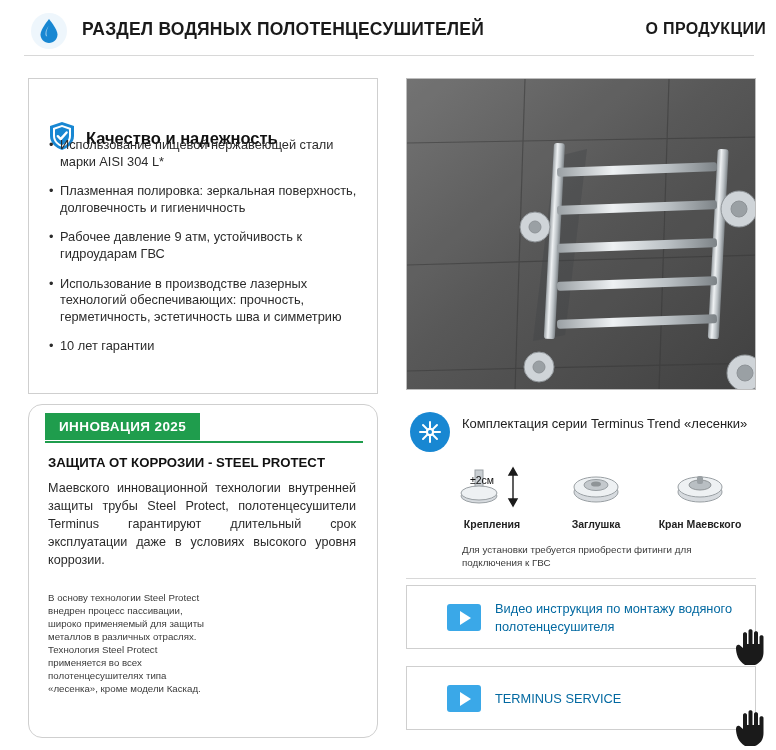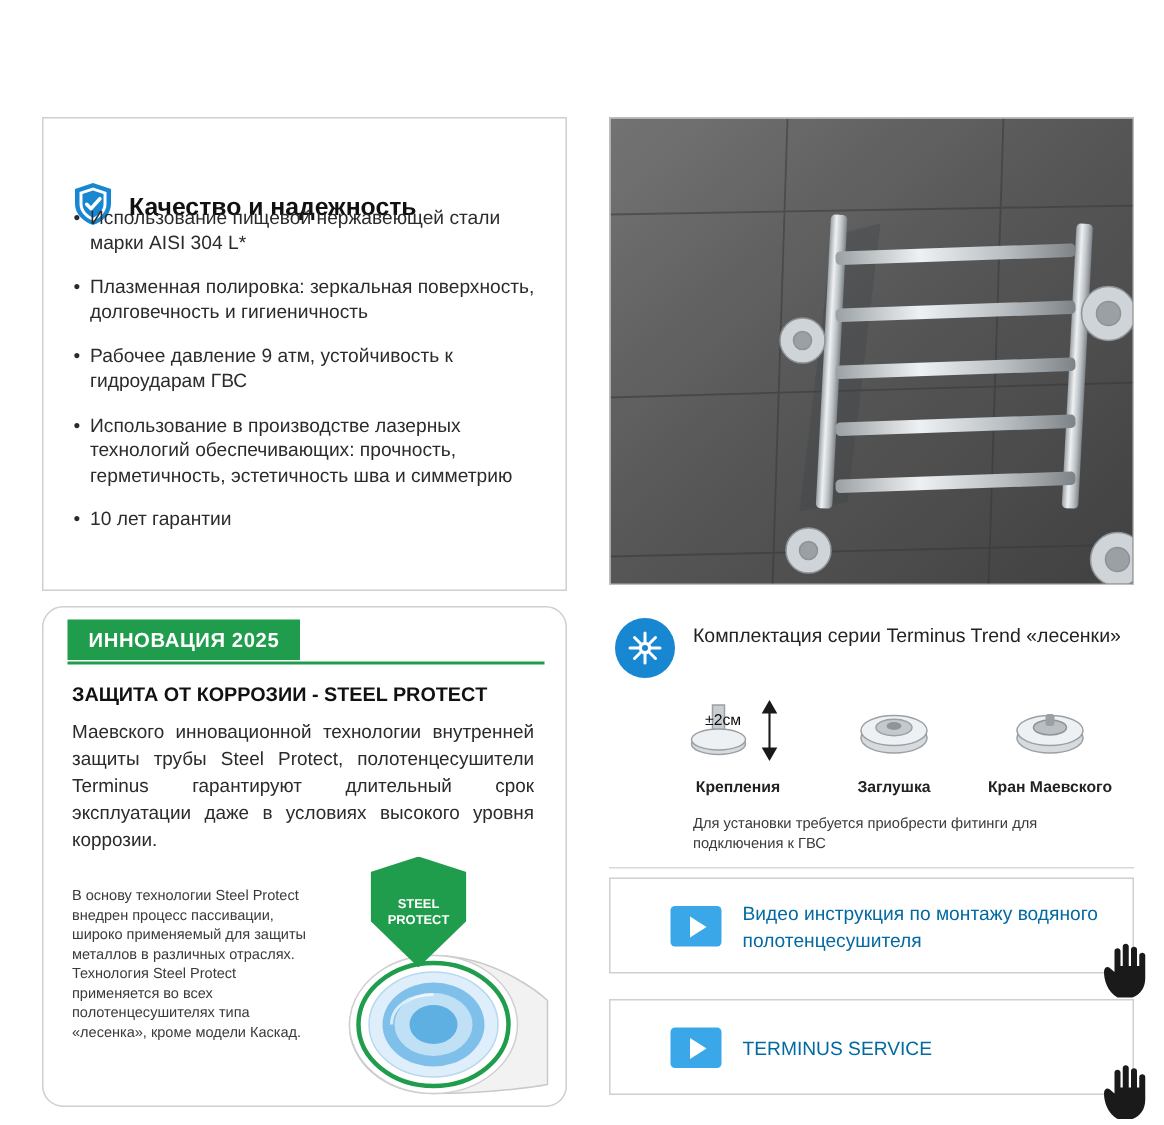--- a/index.html
+++ b/index.html
@@ -153,20 +153,31 @@
 
   .line-sep {
     position: absolute; left: 406px; top: 578px; width: 350px; height: 1px; background: #d8d8d8;
   }
 </style>
 </head>
 <body>
 
 <div class="page">
 
+  <div class="header">
+    <div class="drop-badge">
+      <svg width="22" height="26" viewBox="0 0 22 26" aria-hidden="true">
+        <path d="M11 1 C11 1 2.5 11 2.5 16.5 C2.5 21.2 6.3 25 11 25 C15.7 25 19.5 21.2 19.5 16.5 C19.5 11 11 1 11 1 Z" fill="#1887d2"></path>
+        <path d="M7.5 15 C7.5 11.8 11 7.5 11 7.5 C11 7.5 7 13.5 9.2 18.5 C6.8 18 7.5 15 7.5 15 Z" fill="#ffffff" opacity="0.55"></path>
+      </svg>
+    </div>
+    <div class="header-title">РАЗДЕЛ ВОДЯНЫХ ПОЛОТЕНЦЕСУШИТЕЛЕЙ</div>
+    <div class="header-right">О ПРОДУКЦИИ</div>
+    <div class="header-rule"></div>
+  </div>
 
   <div class="card quality-card">
     <div class="quality-head">
       <span>
         <svg width="28" height="30" viewBox="0 0 28 30" aria-hidden="true">
           <path d="M14 1 L26 5 V15 C26 22 20 27 14 29 C8 27 2 22 2 15 V5 Z" fill="#1887d2"></path>
           <path d="M14 4 L23 7 V15 C23 20.5 18.5 24.4 14 26.1 C9.5 24.4 5 20.5 5 15 V7 Z" fill="#ffffff"></path>
           <path d="M14 6 L21 8.4 V15 C21 19.4 17.5 22.6 14 24.1 C10.5 22.6 7 19.4 7 15 V8.4 Z" fill="#1887d2"></path>
           <path d="M9.8 15.2 L12.7 18.1 L18.6 11.5" fill="none" stroke="#ffffff" stroke-width="2.4" stroke-linecap="round" stroke-linejoin="round"></path>
         </svg>
@@ -182,37 +193,20 @@
     </div>
   </div>
 
   <div class="card innov-card">
     <div class="innov-ribbon">ИННОВАЦИЯ 2025</div>
     <div class="innov-ribbon-line"></div>
     <div class="innov-sub">ЗАЩИТА ОТ КОРРОЗИИ - STEEL PROTECT</div>
     <div class="innov-body">Маевского инновационной технологии внутренней защиты трубы Steel Protect, полотенцесушители Terminus гарантируют длительный срок эксплуатации даже в условиях высокого уровня коррозии.</div>
     <div class="innov-small">В основу технологии Steel Protect внедрен процесс пассивации, широко применяемый для защиты металлов в различных отраслях. Технология Steel Protect применяется во всех полотенцесушителях типа «лесенка», кроме модели Каскад.</div>
 
-    <div class="sp-graphic">
-      <svg width="160" height="162" viewBox="0 0 160 162" aria-hidden="true" style="position:absolute;left:0;top:0;">
-
-        <path d="M150 152 L150 96 C150 96 118 66 74 66 C40 66 18 90 18 113 C18 136 40 158 74 158 C118 158 150 152 150 152 Z" fill="#f2f2f2" stroke="#c9c9c9" stroke-width="1"></path>
-        <ellipse cx="74" cy="112" rx="56" ry="46" fill="#ffffff" stroke="#cfcfcf" stroke-width="1"></ellipse>
-        <ellipse cx="74" cy="112" rx="50" ry="41" fill="none" stroke="#1f9d4d" stroke-width="3"></ellipse>
-        <ellipse cx="74" cy="112" rx="43" ry="35" fill="#dfeefb" stroke="#b8d8ef" stroke-width="1"></ellipse>
-        <ellipse cx="74" cy="112" rx="34" ry="28" fill="#7fc0ea"></ellipse>
-        <ellipse cx="74" cy="112" rx="26" ry="21" fill="#bfe0f5"></ellipse>
-        <ellipse cx="74" cy="112" rx="16" ry="13" fill="#5fb0e2"></ellipse>
-        <path d="M46 112 C46 100 58 92 74 92" fill="none" stroke="#ffffff" stroke-width="2" opacity=".7"></path>
-      </svg>
-      <div class="sp-shield">
-        <span>STEEL</span>
-        <span>PROTECT</span>
-      </div>
-    </div>
   </div>
 
   <div class="photo">
     <svg width="350" height="312" viewBox="0 0 350 312" aria-hidden="true">
       <defs>
         <linearGradient id="wall" x1="0" y1="0" x2="1" y2="1">
           <stop offset="0%" stop-color="#7b7b7b"></stop>
           <stop offset="45%" stop-color="#5e5e5e"></stop>
           <stop offset="100%" stop-color="#454545"></stop>
         </linearGradient>

